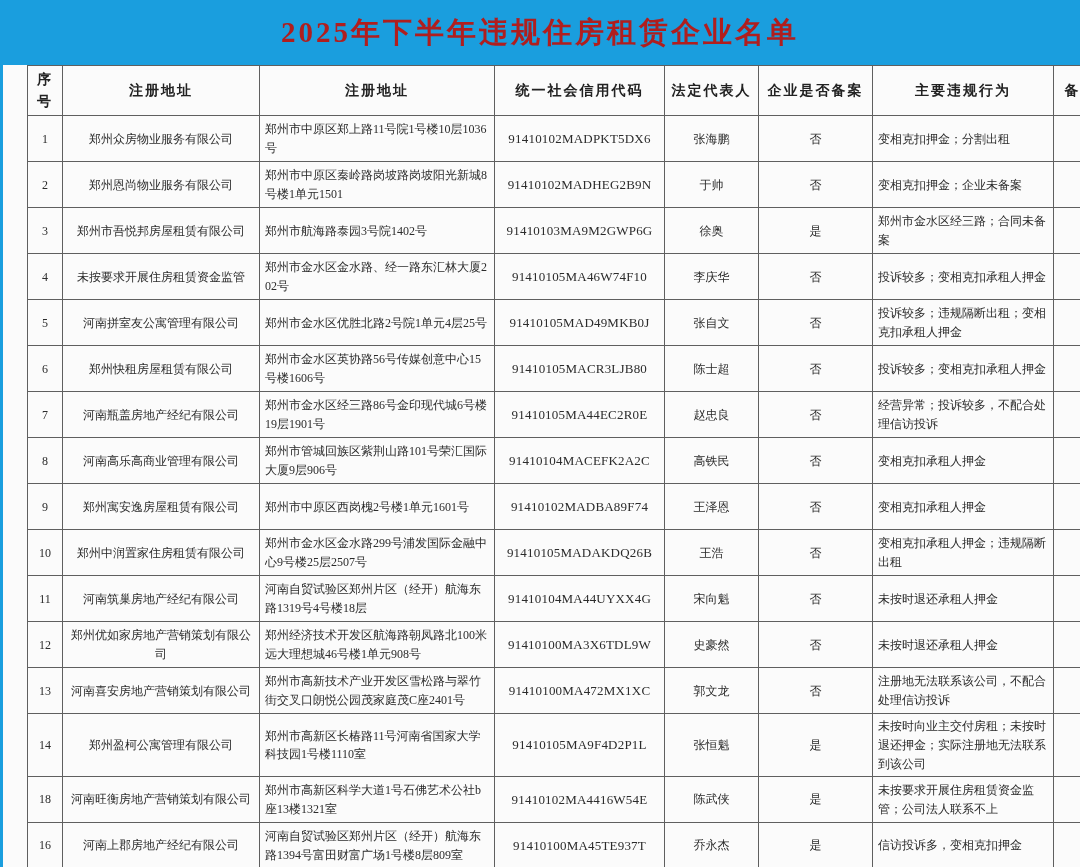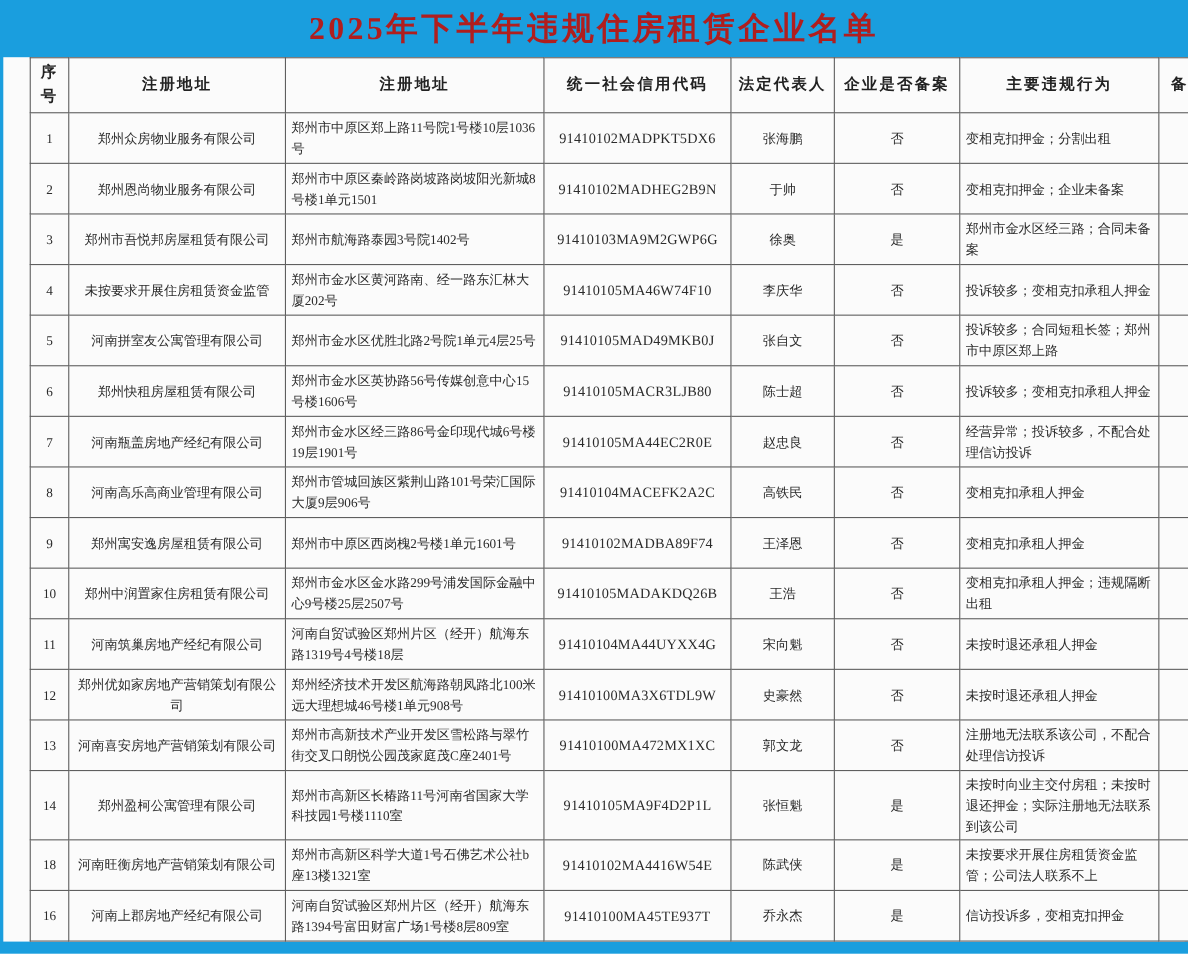--- a/index.html
+++ b/index.html
@@ -8,21 +8,21 @@
   }
   body {
     width: 1080px;
     height: 867px;
     background: #1a9ede;
     font-family: "Liberation Serif", serif;
     color: #2b2b2b;
     overflow: hidden;
   }
   .banner {
-    height: 52px;
+    height: 65px;
     display: flex;
     align-items: center;
     justify-content: center;
   }
   .banner h1 {
     margin: 0;
     font-size: 29px;
     font-weight: bold;
     letter-spacing: 3px;
     color: #b01e1e;
@@ -130,35 +130,35 @@
           <td>郑州市航海路泰园3号院1402号</td>
           <td>91410103MA9M2GWP6G</td>
           <td>徐奥</td>
           <td>是</td>
           <td>郑州市金水区经三路；合同未备案</td>
           <td></td>
         </tr>
         <tr>
           <td>4</td>
           <td>未按要求开展住房租赁资金监管</td>
-          <td>郑州市金水区黄河路南、经一路东汇林大厦202号</td>
+          <td>郑州市金水区金水路、经一路东汇林大厦202号</td>
           <td>91410105MA46W74F10</td>
           <td>李庆华</td>
           <td>否</td>
           <td>投诉较多；变相克扣承租人押金</td>
           <td></td>
         </tr>
         <tr>
           <td>5</td>
           <td>河南拼室友公寓管理有限公司</td>
           <td>郑州市金水区优胜北路2号院1单元4层25号</td>
           <td>91410105MAD49MKB0J</td>
           <td>张自文</td>
           <td>否</td>
-          <td>投诉较多；合同短租长签；郑州市中原区郑上路</td>
+          <td>投诉较多；违规隔断出租；变相克扣承租人押金</td>
           <td></td>
         </tr>
         <tr>
           <td>6</td>
           <td>郑州快租房屋租赁有限公司</td>
           <td>郑州市金水区英协路56号传媒创意中心15号楼1606号</td>
           <td>91410105MACR3LJB80</td>
           <td>陈士超</td>
           <td>否</td>
           <td>投诉较多；变相克扣承租人押金</td>

